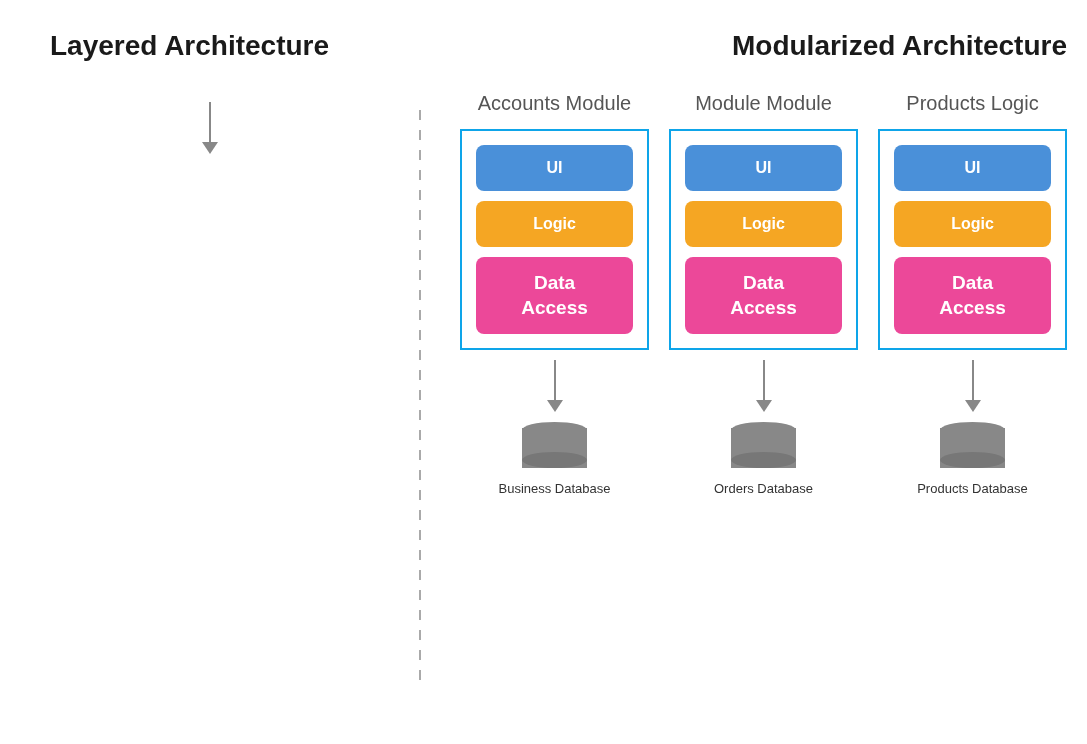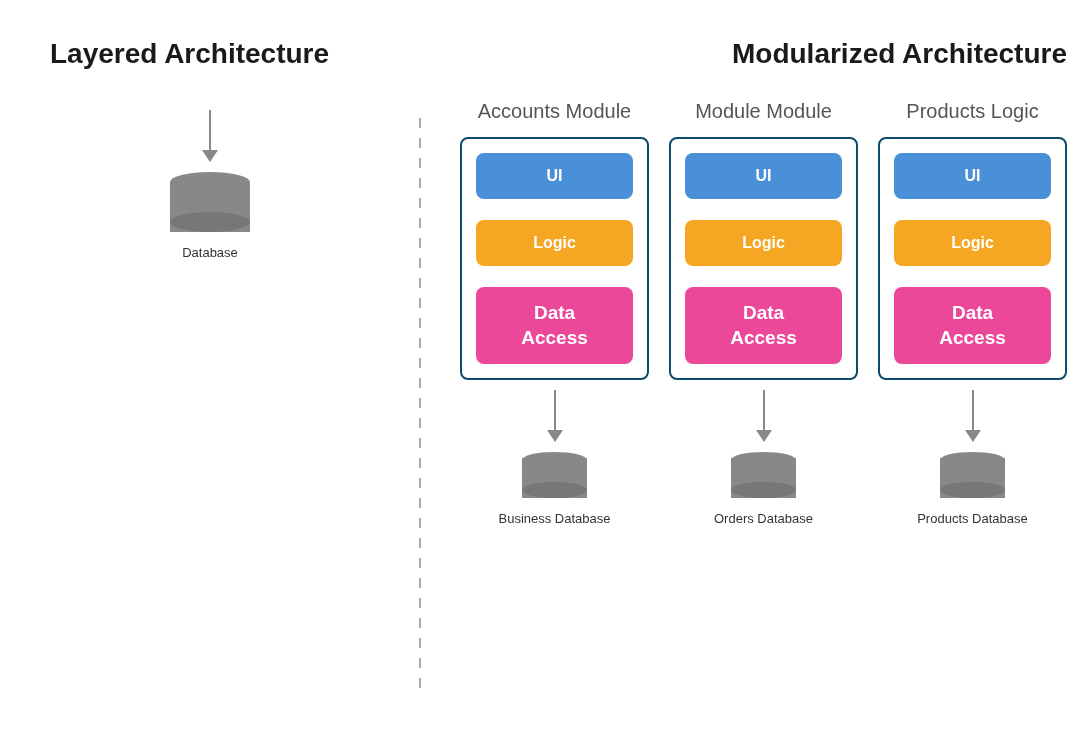--- a/index.html
+++ b/index.html
@@ -7,21 +7,21 @@
       width: 1087px;
       height: 744px;
       background: #ffffff;
       font-family: 'Arial', sans-serif;
       overflow: hidden;
     }
     .main-container {
       display: flex;
       width: 100%;
       height: 100%;
-      padding: 38px 20px;
+      padding: 30px 20px;
     }
     
     .left-section {
       flex: 0 0 380px;
       display: flex;
       flex-direction: column;
       align-items: center;
     }
     .section-title {
       font-size: 28px;
@@ -153,27 +153,27 @@
       flex-direction: column;
       align-items: center;
     }
     .module-title {
       font-size: 20px;
       color: #555555;
       margin-bottom: 14px;
       text-align: center;
     }
     .module-box {
-      border: 2px solid #0c4a6e;
-      border-radius: 8px;
+      border: 2px solid #0ea5e9;
+      border-radius: 0;
       padding: 14px;
       width: 100%;
       display: flex;
       flex-direction: column;
-      gap: 21px;
+      gap: 10px;
     }
     .mod-block {
       border-radius: 8px;
       padding: 14px 10px;
       text-align: center;
       font-size: 16px;
       font-weight: bold;
       color: #ffffff;
     }
     .mod-ui { background: #4a90d9; }
@@ -202,27 +202,20 @@
 
   <div class="left-section">
     <h1 class="section-title">Layered Architecture</h1>
 
 
     <div class="arrow-down">
       <div class="arrow-line"></div>
       <div class="arrow-head"></div>
     </div>
 
-    <div class="db-container">
-      <div class="db-cylinder">
-        <div class="db-top"></div>
-        <div class="db-body"></div>
-      </div>
-      <div class="db-label">Database</div>
-    </div>
   </div>
 
   <div class="divider">
     <div class="dashed-line"></div>
   </div>
 
   <div class="right-section">
     <h1 class="right-title">Modularized Architecture</h1>
 
     <div class="modules-container">

